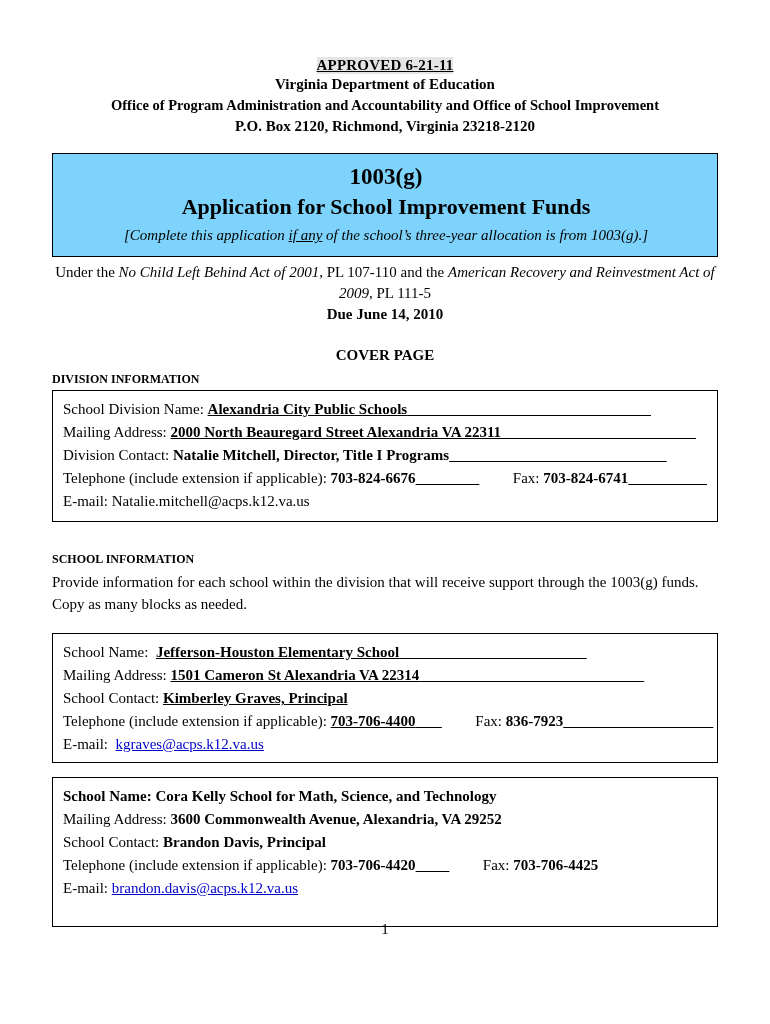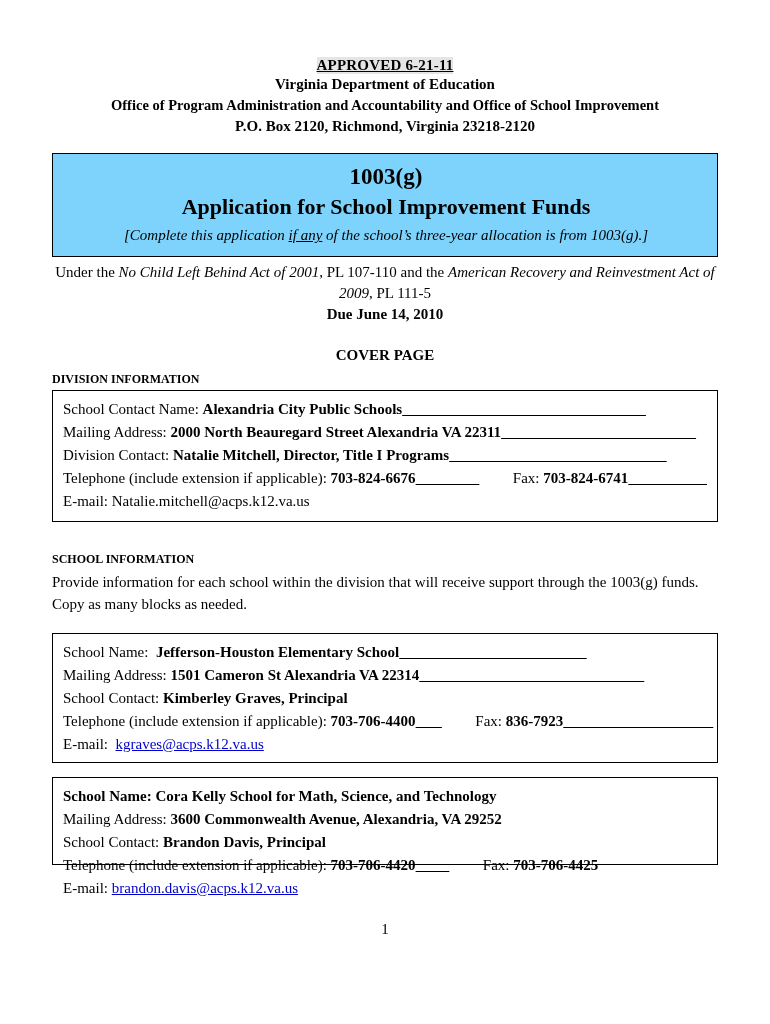--- a/index.html
+++ b/index.html
@@ -103,30 +103,31 @@
     line-height: 22px;
     margin: 0 0 4px 0;
   }
 
   .box {
     border: 1px solid #000000;
     padding: 7px 10px 10px 10px;
   }
   .box.division { margin-top: 2px; height: 132px; box-sizing: border-box;}
   .box.school1 { margin-top: 18px; height: 130px; box-sizing: border-box;}
-  .box.school2 { margin-top: 14px; height: 88px; box-sizing: border-box;}
+  .box.school2 { margin-top: 14px; height: 150px; box-sizing: border-box;}
 
   .frow {
     font-size: 15px;
     line-height: 23px;
     white-space: nowrap;
   }
   .flabel { font-weight: normal; }
   .fval {
     font-weight: bold;
+    text-decoration: underline;
   }
   .fval.plain {
     font-weight: bold;
     text-decoration: none;
   }
   .rule {
     text-decoration: underline;
     color: #000;
     letter-spacing: 0px;
   }
@@ -170,21 +171,21 @@
     </div>
 
     <div class="under-green"><span>Under the </span><span class="italic">No Child Left Behind Act of 2001</span><span>, PL 107-110 and the </span><span class="italic">American Recovery and Reinvestment Act of 2009</span><span>, PL 111-5</span></div>
     <div class="due">Due June 14, 2010</div>
 
     <div class="cover-page">COVER PAGE</div>
 
     <div class="section-head">DIVISION INFORMATION</div>
     <div class="box division">
       <div class="frow">
-        <span class="flabel">School Contact Name:</span>
+        <span class="flabel">School Division Name:</span>
         <span class="fval">Alexandria City Public Schools</span><span class="rule">&nbsp;&nbsp;&nbsp;&nbsp;&nbsp;&nbsp;&nbsp;&nbsp;&nbsp;&nbsp;&nbsp;&nbsp;&nbsp;&nbsp;&nbsp;&nbsp;&nbsp;&nbsp;&nbsp;&nbsp;&nbsp;&nbsp;&nbsp;&nbsp;&nbsp;&nbsp;&nbsp;&nbsp;&nbsp;&nbsp;&nbsp;&nbsp;&nbsp;&nbsp;&nbsp;&nbsp;&nbsp;&nbsp;&nbsp;&nbsp;&nbsp;&nbsp;&nbsp;&nbsp;&nbsp;&nbsp;&nbsp;&nbsp;&nbsp;&nbsp;&nbsp;&nbsp;&nbsp;&nbsp;&nbsp;&nbsp;&nbsp;&nbsp;&nbsp;&nbsp;&nbsp;&nbsp;&nbsp;&nbsp;&nbsp;</span>
       </div>
       <div class="frow">
         <span class="flabel">Mailing Address:</span>
         <span class="fval">2000 North Beauregard Street Alexandria VA 22311</span><span class="rule">&nbsp;&nbsp;&nbsp;&nbsp;&nbsp;&nbsp;&nbsp;&nbsp;&nbsp;&nbsp;&nbsp;&nbsp;&nbsp;&nbsp;&nbsp;&nbsp;&nbsp;&nbsp;&nbsp;&nbsp;&nbsp;&nbsp;&nbsp;&nbsp;&nbsp;&nbsp;&nbsp;&nbsp;&nbsp;&nbsp;&nbsp;&nbsp;&nbsp;&nbsp;&nbsp;&nbsp;&nbsp;&nbsp;&nbsp;&nbsp;&nbsp;&nbsp;&nbsp;&nbsp;&nbsp;&nbsp;&nbsp;&nbsp;&nbsp;&nbsp;&nbsp;&nbsp;</span>
       </div>
       <div class="frow">
         <span class="flabel">Division Contact:</span>
         <span class="fval plain">Natalie Mitchell, Director, Title I Programs</span><span class="rule">&nbsp;&nbsp;&nbsp;&nbsp;&nbsp;&nbsp;&nbsp;&nbsp;&nbsp;&nbsp;&nbsp;&nbsp;&nbsp;&nbsp;&nbsp;&nbsp;&nbsp;&nbsp;&nbsp;&nbsp;&nbsp;&nbsp;&nbsp;&nbsp;&nbsp;&nbsp;&nbsp;&nbsp;&nbsp;&nbsp;&nbsp;&nbsp;&nbsp;&nbsp;&nbsp;&nbsp;&nbsp;&nbsp;&nbsp;&nbsp;&nbsp;&nbsp;&nbsp;&nbsp;&nbsp;&nbsp;&nbsp;&nbsp;&nbsp;&nbsp;&nbsp;&nbsp;&nbsp;&nbsp;&nbsp;&nbsp;&nbsp;&nbsp;</span>
       </div>

